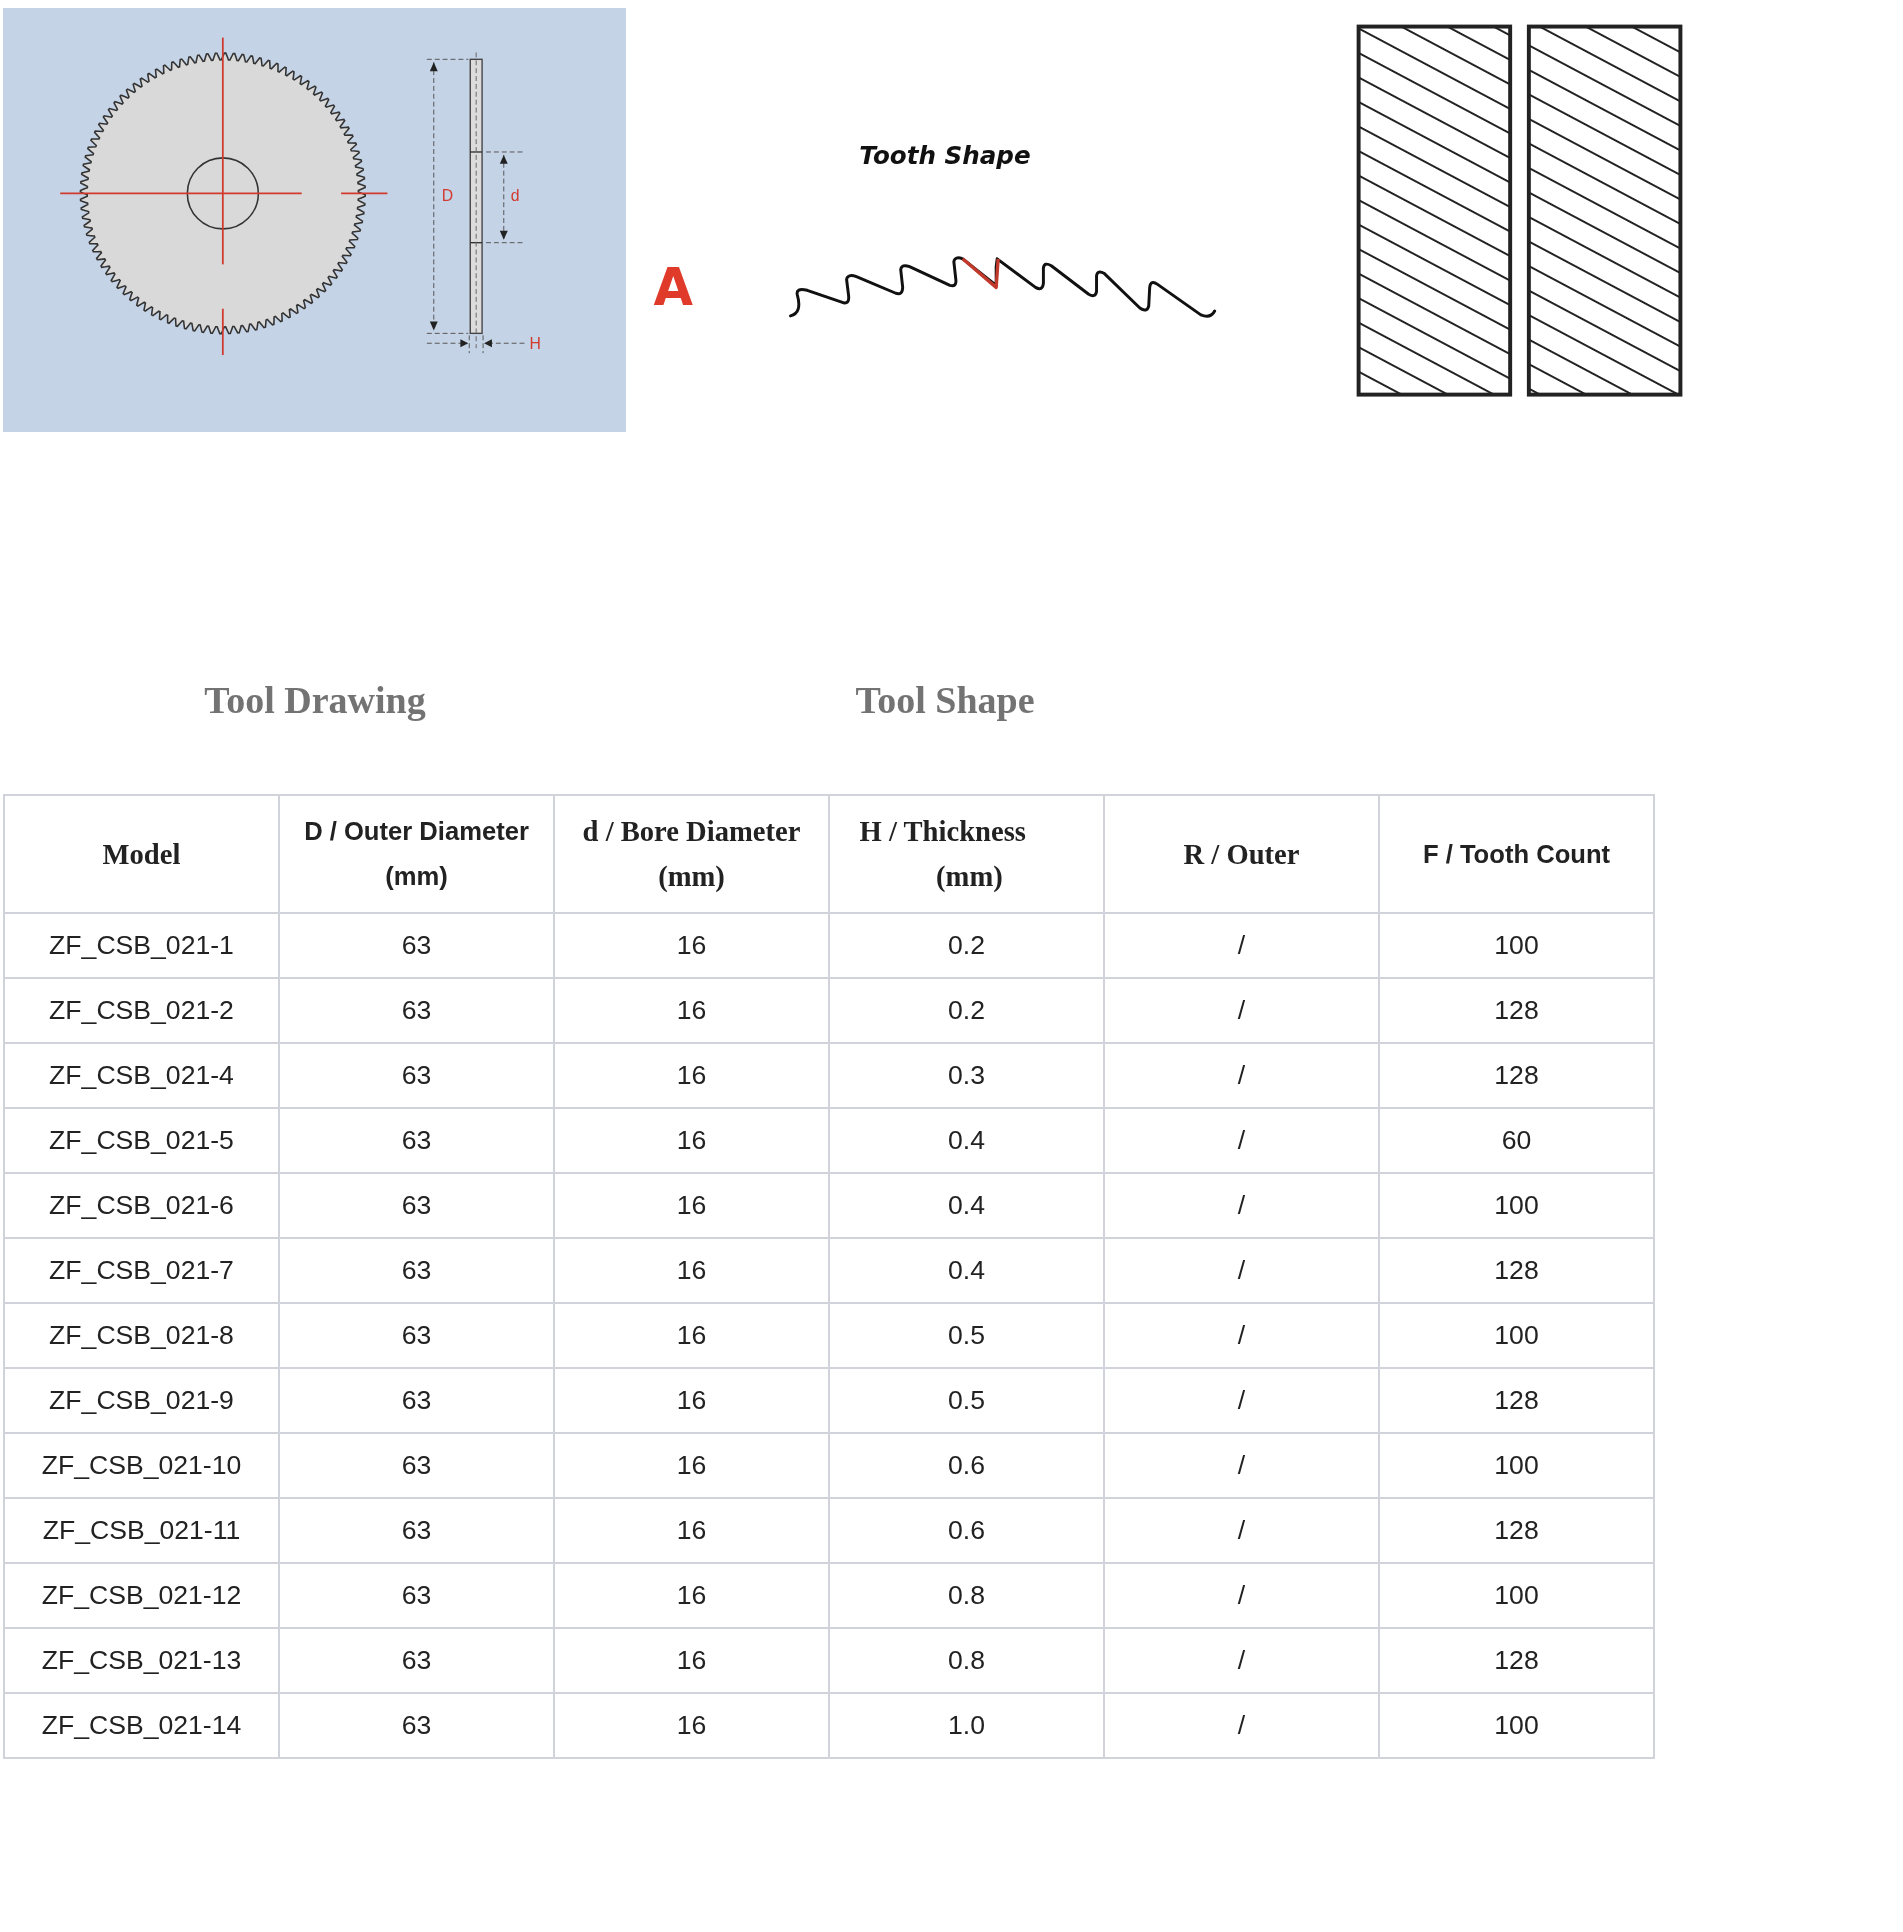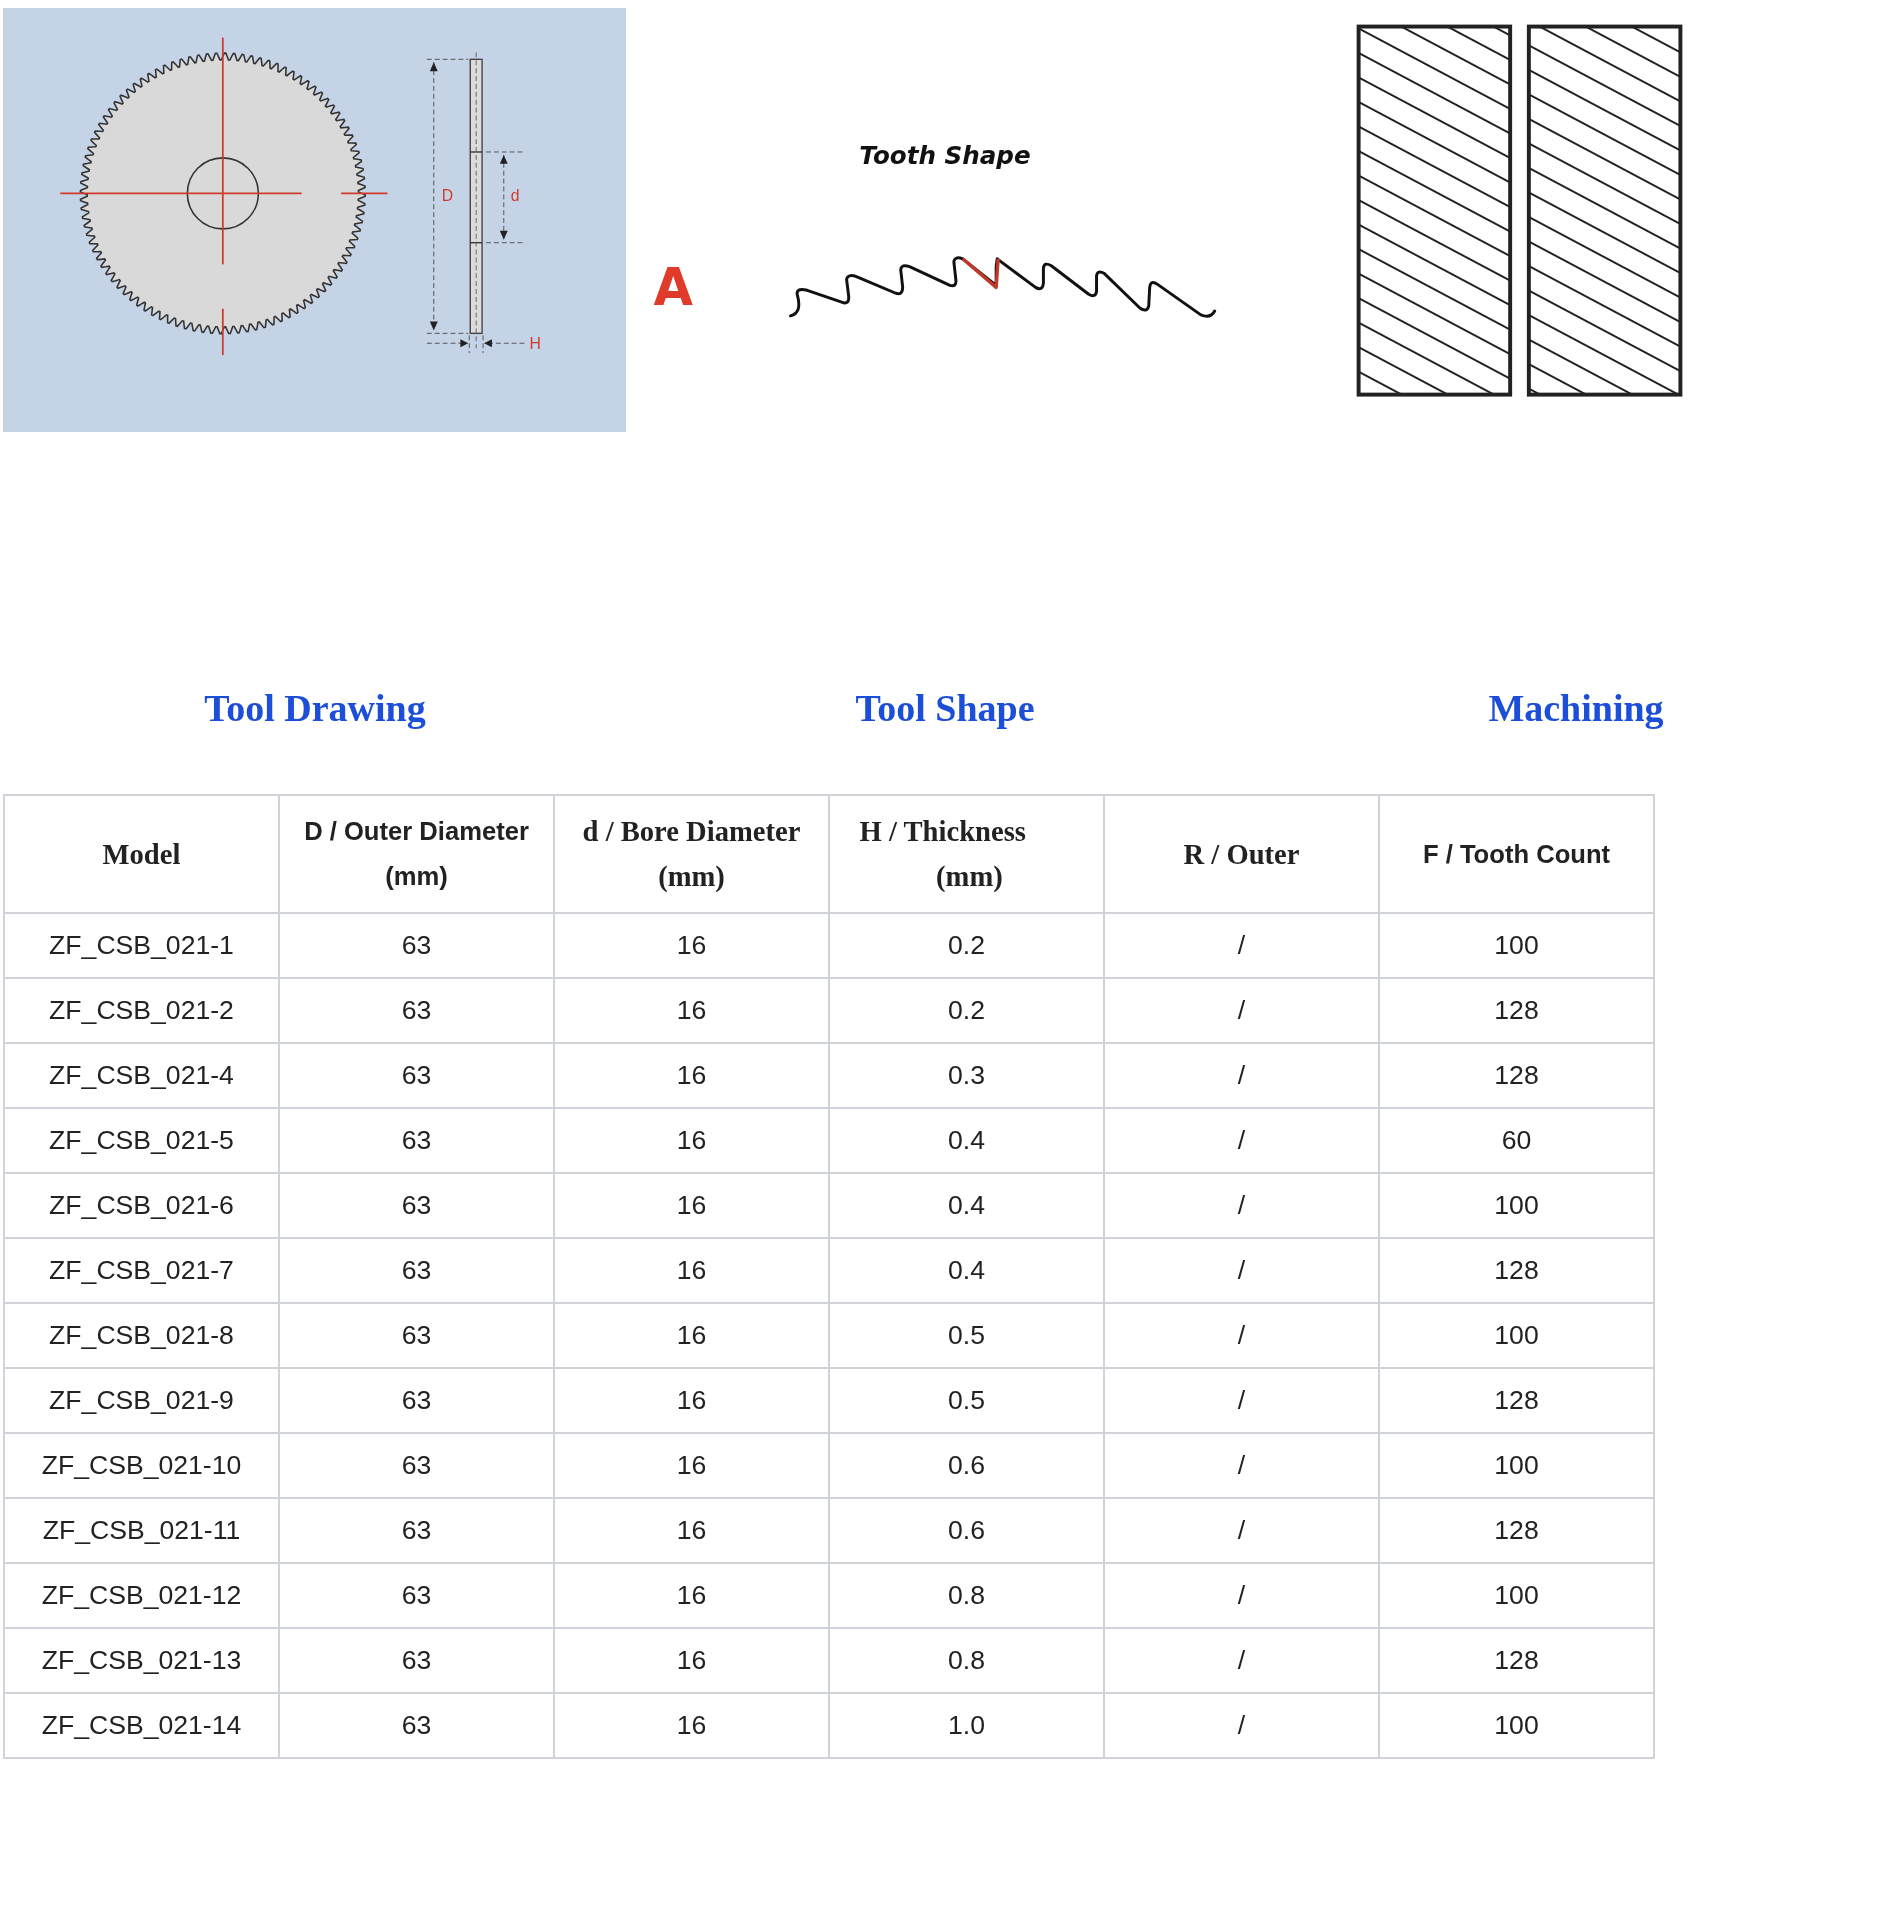--- a/index.html
+++ b/index.html
@@ -9,21 +9,21 @@
   .panel { position: absolute; top: 0; height: 453px; }
   #panel-drawing { left: 3px; top: 7.9px; width: 623px; height: 424px; background: #c5d3e6; }
   #panel-shape { left: 630px; width: 630px; height: 433px; }
   #panel-machining { left: 1261px; width: 642px; height: 433px; }
   .panel svg { display: block; }
 
   .shape-title { position: absolute; left: 0; width: 630px; top: 141px; text-align: center; font-family: "DejaVu Sans", sans-serif; font-weight: bold; font-size: 24.6px; color: #111; font-style: italic; }
   .shape-letter { position: absolute; left: 23.6px; top: 258px; font-family: "DejaVu Sans", sans-serif; font-weight: bold; font-size: 51px; color: #e03a2a; }
 
   .captions { position: absolute; top: 670px; left: 0; width: 1903px; height: 59px; }
-  .caption { position: absolute; top: 16px; width: 630px; text-align: center; font-family: "Liberation Serif", serif; font-weight: bold; font-size: 38px; color: #1d4ed8; }
+  .caption { position: absolute; top: 8px; width: 630px; text-align: center; font-family: "Liberation Serif", serif; font-weight: bold; font-size: 38px; color: #737373; }
   #cap-0 { left: 0; }
   #cap-1 { left: 630px; }
   #cap-2 { left: 1261px; }
 
   table.spec { position: absolute; left: 3px; top: 794px; width: 1652px; border-collapse: collapse; table-layout: fixed; }
   table.spec th, table.spec td { border: 2px solid #d0d4da; text-align: center; vertical-align: middle; padding: 0 7.9px; }
   table.spec th { height: 116px; font-weight: bold; color: #222; line-height: 45px; }
   table.spec th.serif { font-family: "Liberation Serif", serif; font-size: 28.6px; }
   table.spec th.sans { font-family: "Liberation Sans", sans-serif; font-size: 25.6px; }
   table.spec td { height: 63px; font-family: "Liberation Sans", sans-serif; font-size: 26.6px; color: #222; }
@@ -108,21 +108,20 @@
         <rect x="272" y="27" width="154" height="374" fill="url(#hatch)" clip-path="url(#clipB)"></rect>
         <rect x="272" y="27" width="154" height="374" fill="none" stroke="#222" stroke-width="4"></rect>
       </g>
     </svg>
   </div>
 </div>
 
 <div class="captions">
   <div class="caption" id="cap-0">Tool Drawing</div>
   <div class="caption" id="cap-1">Tool Shape</div>
-  <div class="caption" id="cap-2">Machining</div>
 </div>
 
 <table class="spec">
   <thead>
     <tr>
       <th class="serif"><span>Model</span></th>
       <th class="sans">
           <span class="th-sub">D / Outer Diameter</span>
           <span class="th-sub">(mm)</span>
         </th>

